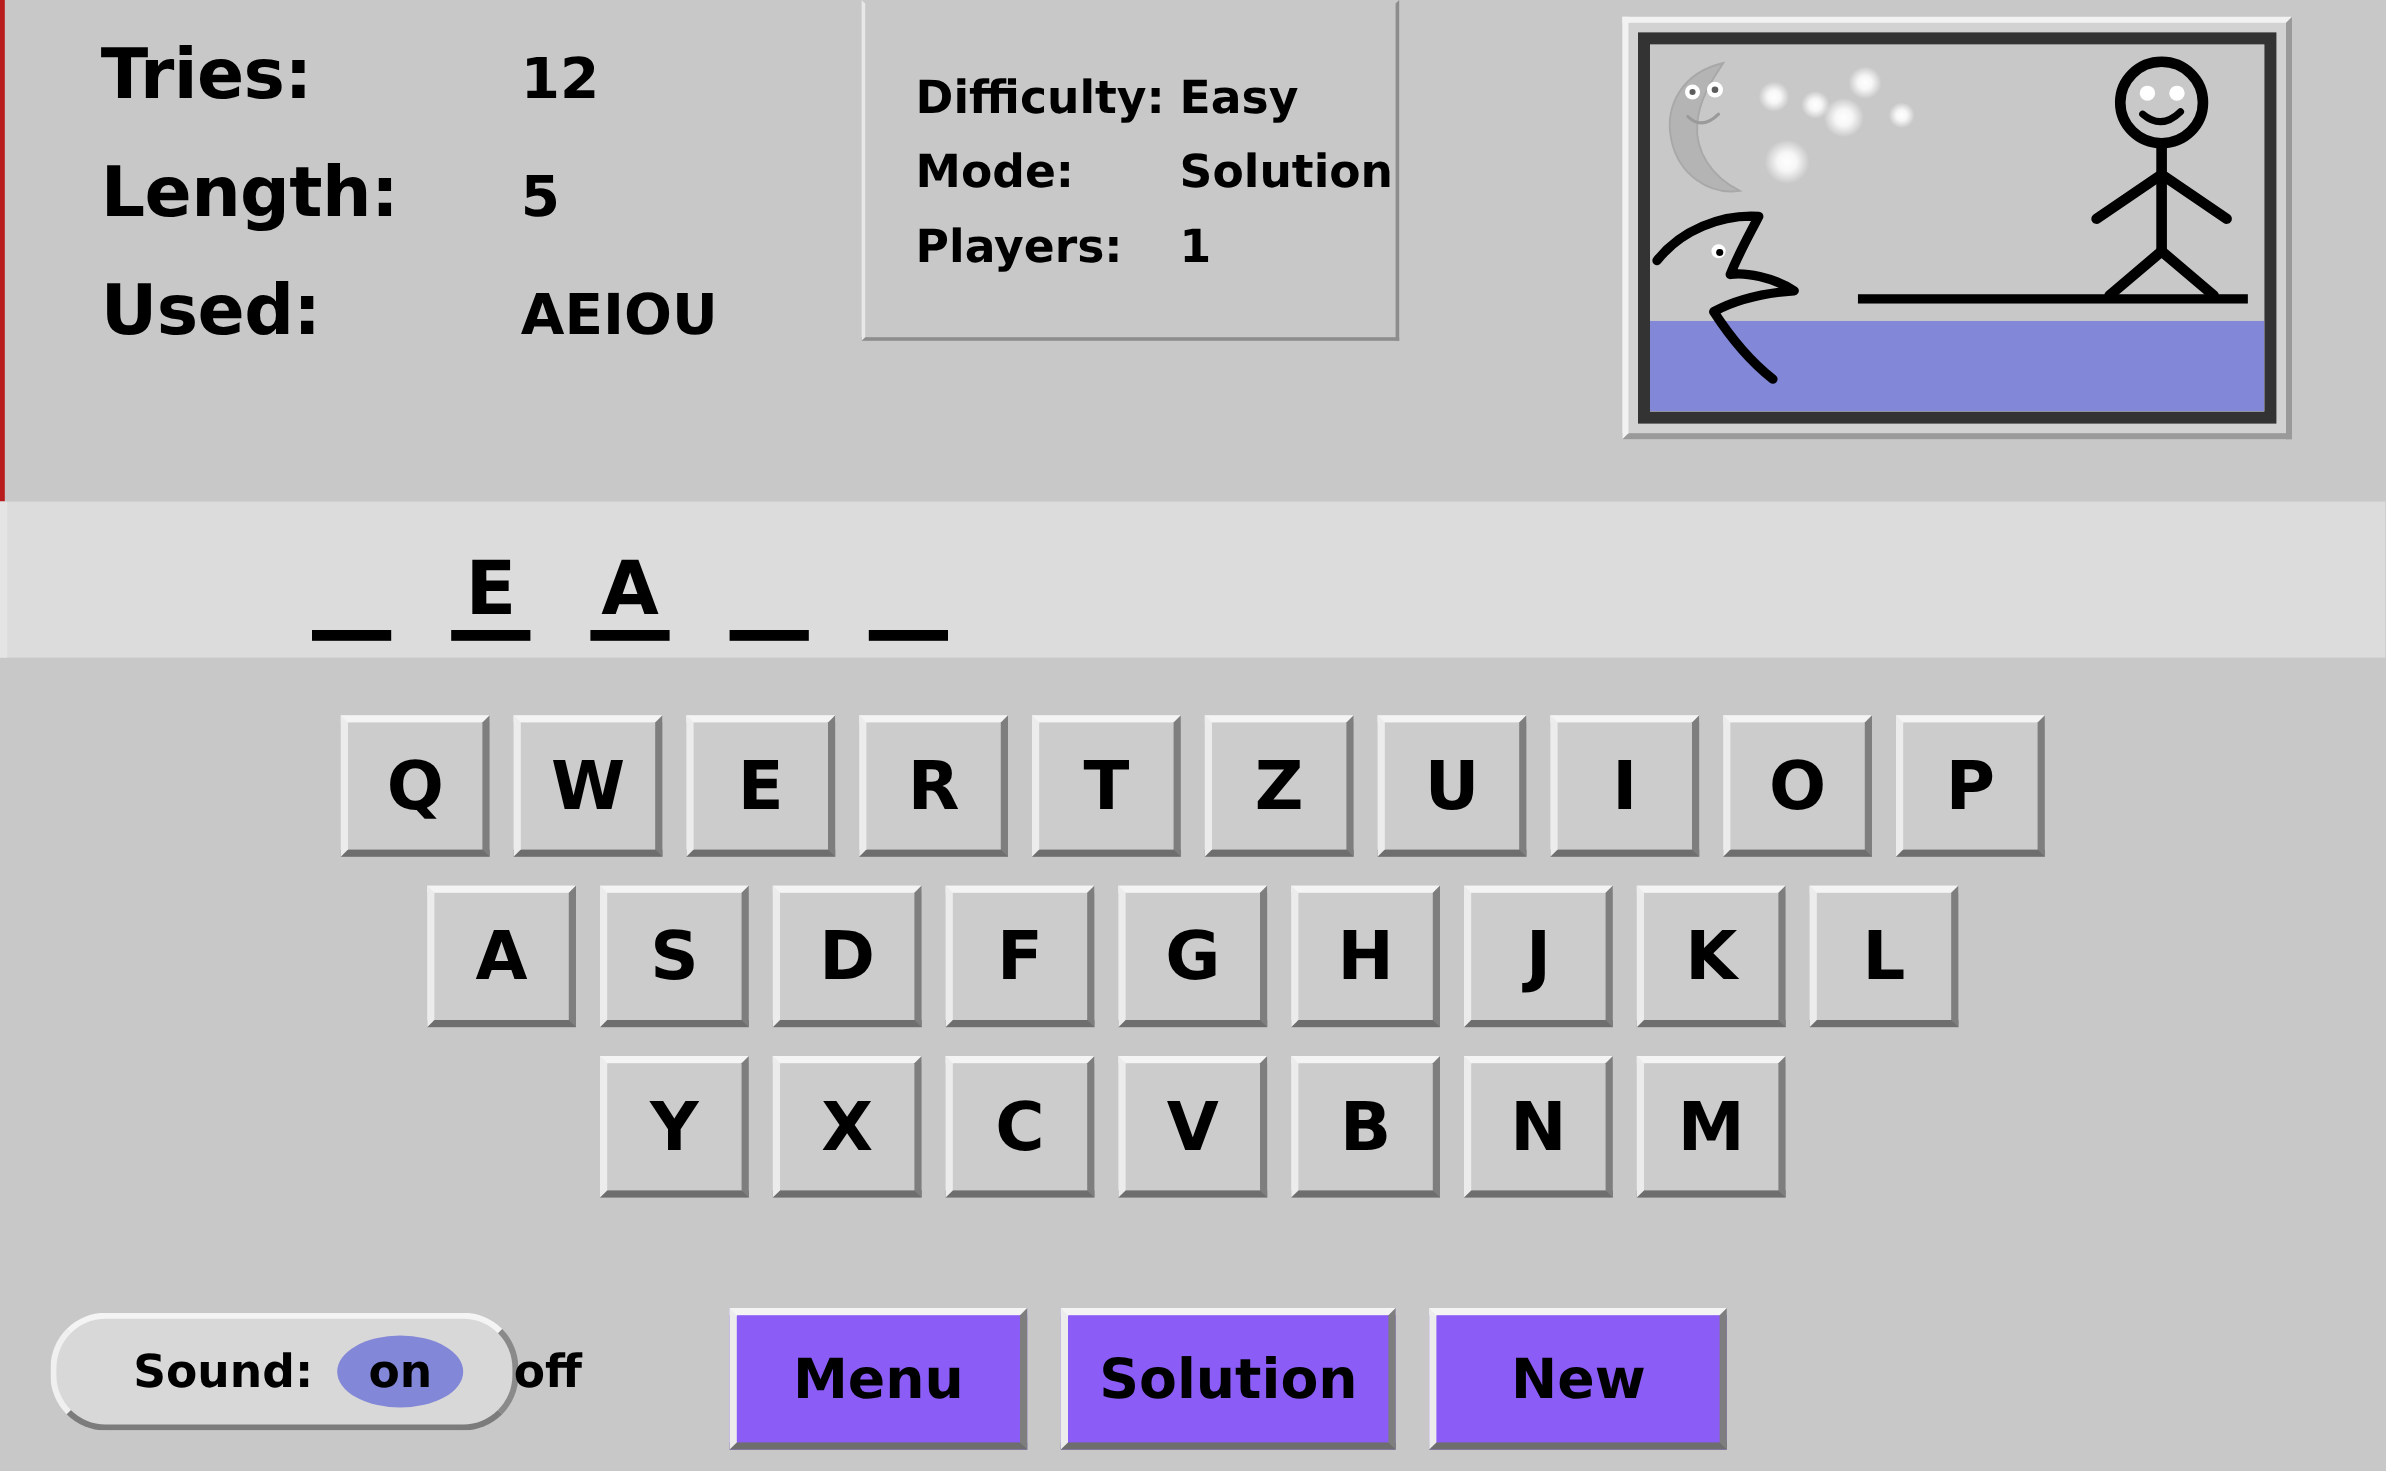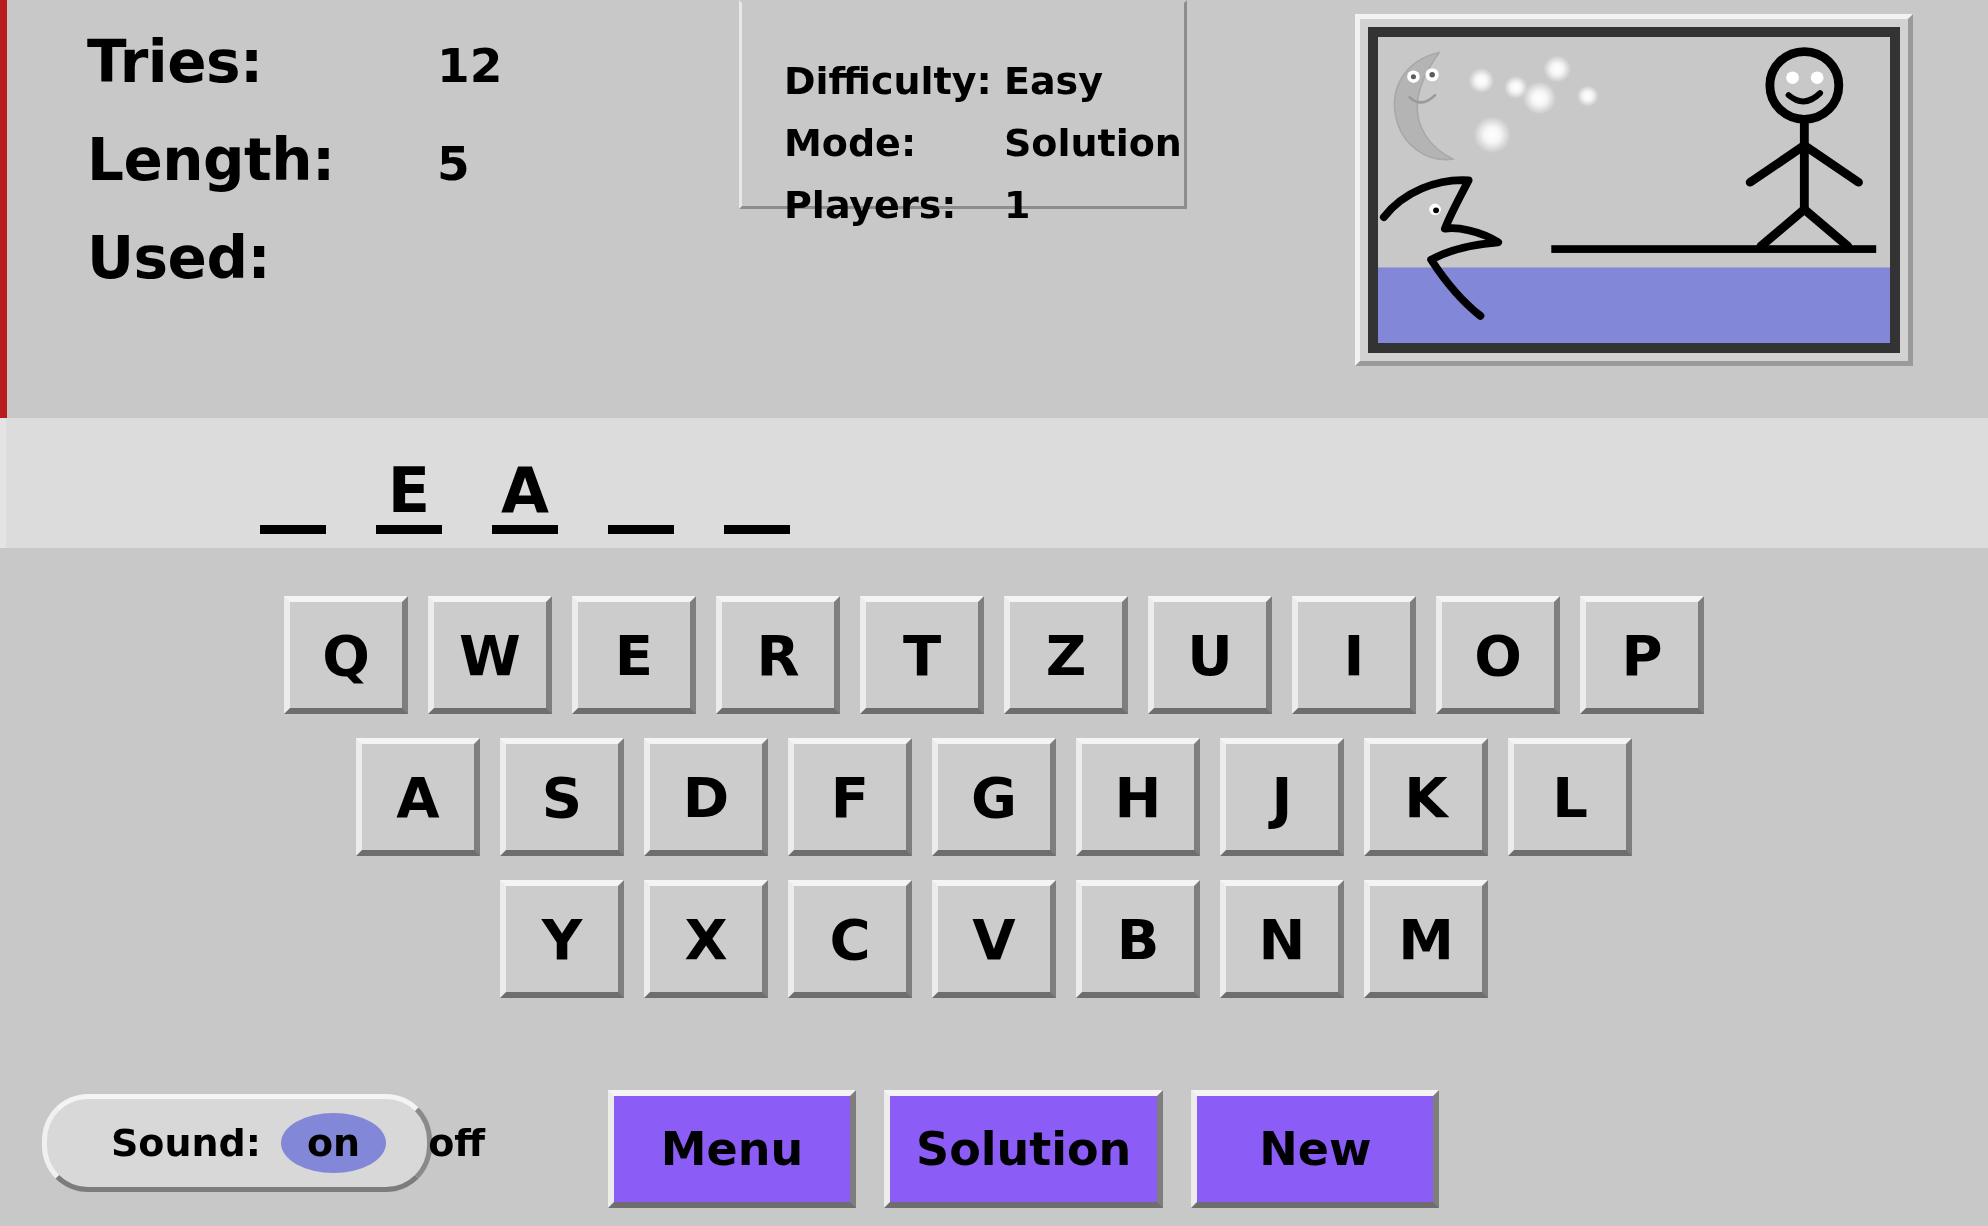--- a/index.html
+++ b/index.html
@@ -17,21 +17,21 @@
     position: relative;
   }
 
   
   #top-area {
     position: absolute;
     left: 0; top: 0;
     width: 1988px;
     height: 418px;
     background: #c8c8c8;
-    border-left: 7px solid #b91c1c;
+    border-left: 4px solid #b91c1c;
   }
 
   
   #stats-panel {
     position: absolute;
     left: 80px; top: 28px;
     width: 640px;
   }
   .stat-row {
     display: flex;
@@ -47,27 +47,26 @@
   .stat-value {
     font-size: 47px;
     font-weight: 700;
   }
 
   
   #settings-box {
     position: absolute;
     left: 714px; top: 0px;
     width: 448px;
-    height: 209px;
+    height: 284px;
     background: #c8c8c8;
     border-top: 3px solid #c8c8c8;
     border-left: 3px solid #e8e8e8;
     border-right: 3px solid #8d8d8d;
     border-bottom: 3px solid #8d8d8d;
-    margin-left: 18px;
   }
   .setting-row {
     display: flex;
     align-items: baseline;
     height: 62px;
     padding-left: 42px;
   }
   #settings-box .setting-row:first-child { margin-top: 56px; }
   .setting-label {
     width: 220px;
@@ -258,20 +257,21 @@
     <div class="stat-row">
       <span class="stat-label">Tries:</span>
       <span class="stat-value">12</span>
     </div>
     <div class="stat-row">
       <span class="stat-label">Length:</span>
       <span class="stat-value">5</span>
     </div>
     <div class="stat-row">
       <span class="stat-label">Used:</span>
+      <span class="stat-value">AEIOU</span>
     </div>
   </div>
 
   <div id="settings-box">
     <div class="setting-row">
       <span class="setting-label">Difficulty:</span>
       <span class="setting-value">Easy</span>
     </div>
     <div class="setting-row">
       <span class="setting-label">Mode:</span>

